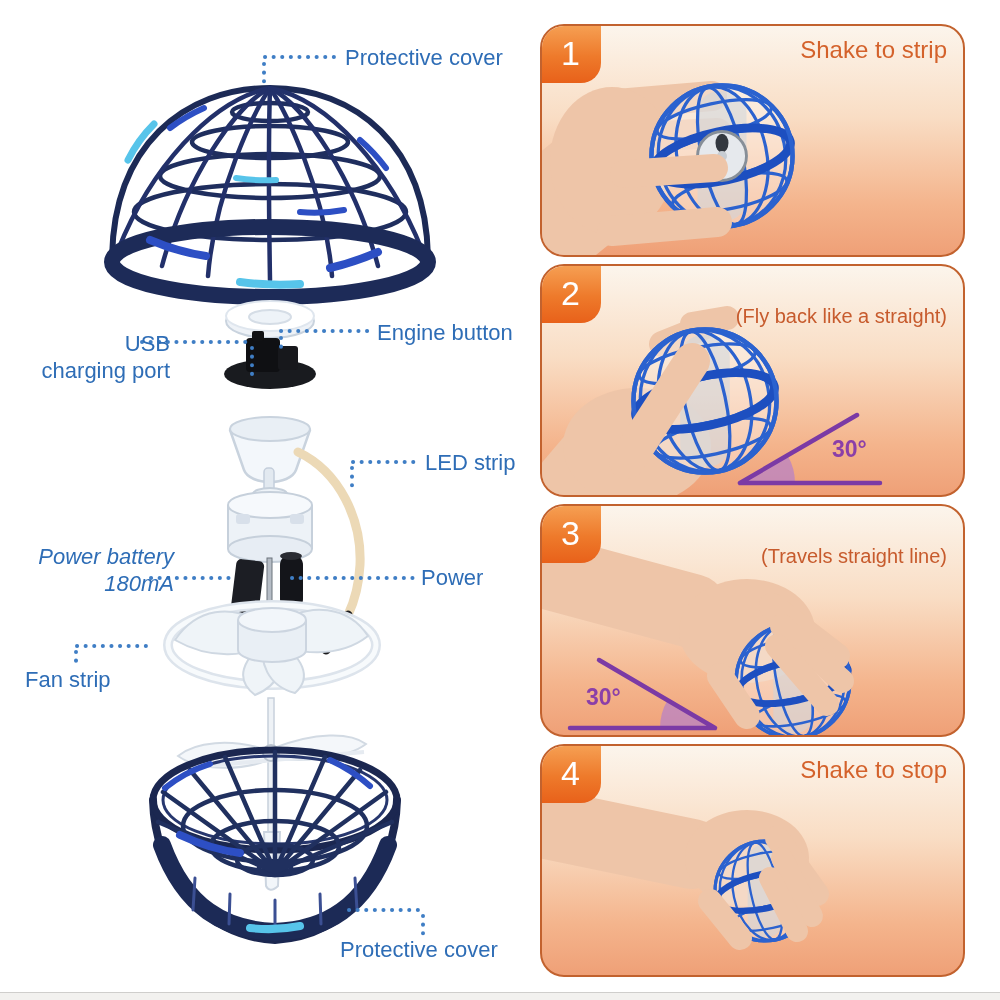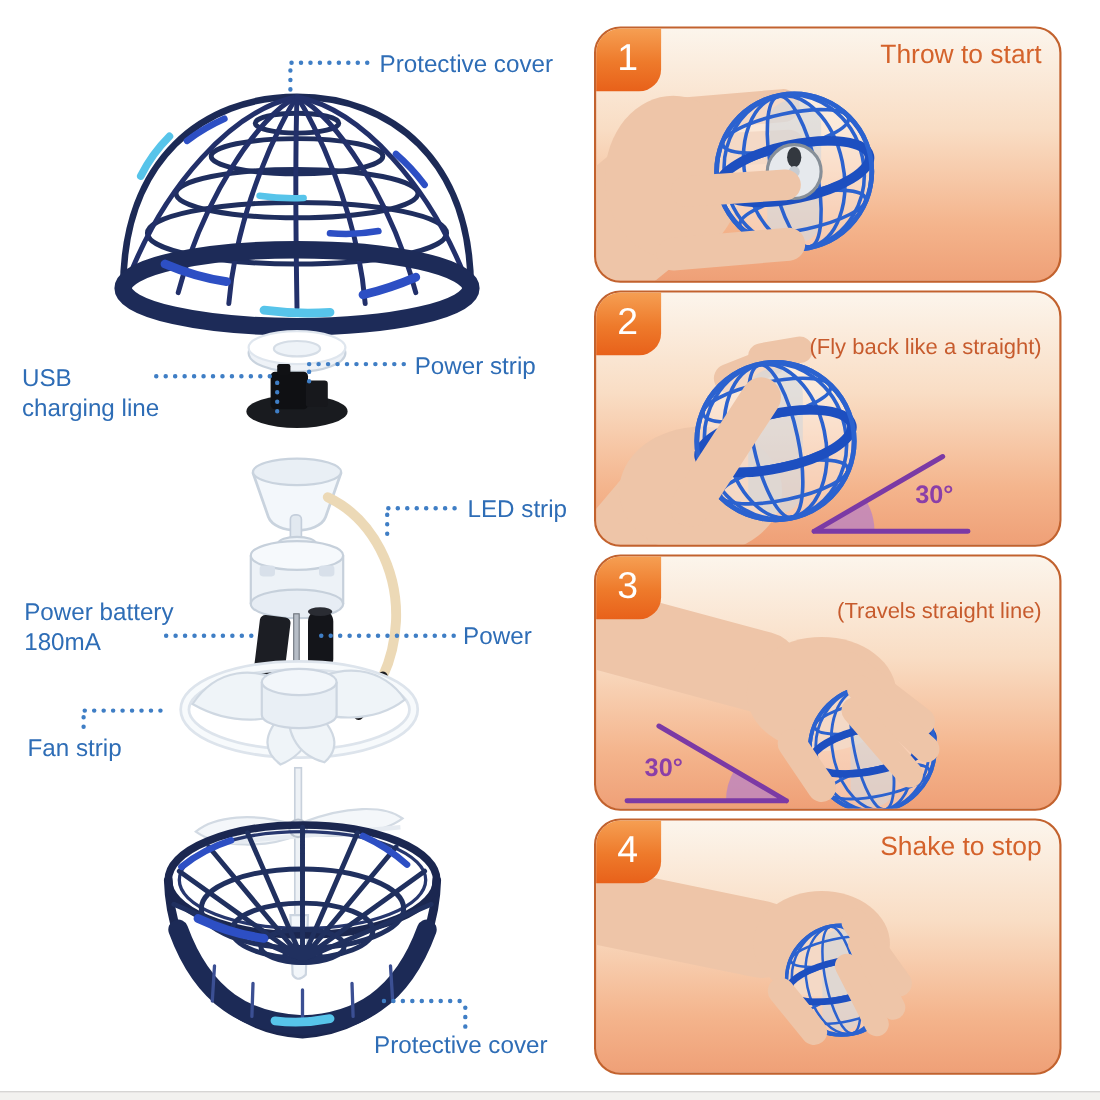--- a/index.html
+++ b/index.html
@@ -6,21 +6,21 @@
   #stage{
     position:relative;width:1000px;height:1000px;background:#ffffff;
     font-family:"Liberation Sans", sans-serif;overflow:hidden;
   }
   
   #diagram-area{position:absolute;left:0;top:0;width:540px;height:1000px;padding-left:47px;}
   #diagram-svg{position:absolute;left:0;top:0;}
   .part-label{
     position:absolute;color:#2e6db6;font-size:22px;line-height:27px;white-space:nowrap;
   }
-  .part-label.center{text-align:left;white-space:normal;}
+  .part-label.center{text-align:right;white-space:normal;}
   
   .step-panel{
     position:absolute;left:540px;width:425px;height:233px;
     border:2px solid #c2622e;border-radius:24px;box-sizing:border-box;
     background:linear-gradient(180deg,#fcf5ec 0%,#f9ddc4 40%,#f4b48c 78%,#efa077 100%);
     overflow:hidden;
   }
   .step-art{position:absolute;left:0;top:0;width:100%;height:100%;}
   .step-badge{
     position:absolute;left:-2px;top:-2px;width:61px;height:59px;
@@ -169,30 +169,30 @@
         <path d="M292,578 H415"></path>
         <path d="M77,646 H151"></path>
           <path d="M76,652 V669"></path>
         <path d="M349,910 H420"></path>
           <path d="M423,916 V935"></path>
       </g>
     </svg>
 
     <div class="part-label" style="left:345px;top:44px;">Protective cover</div>
 
-    <div class="part-label" style="left:377px;top:319px;">Power strip</div>
+    <div class="part-label" style="left:377px;top:319px;">Engine button</div>
 
     <div class="part-label center" style="left:20px;top:330px;width:150px;">
       <div>USB</div>
-      <div>charging line</div>
+      <div>charging port</div>
     </div>
 
     <div class="part-label" style="left:425px;top:449px;">LED strip</div>
 
-    <div class="part-label center" style="left:22px;top:543px;width:162px;">
+    <div class="part-label center" style="left:12px;top:543px;width:162px;font-style:italic;">
       <div>Power battery</div>
       <div>180mA</div>
     </div>
 
     <div class="part-label" style="left:421px;top:564px;">Power</div>
 
     <div class="part-label" style="left:25px;top:666px;">Fan strip</div>
 
     <div class="part-label" style="left:340px;top:936px;">Protective cover</div>
   </div>
@@ -231,21 +231,21 @@
         <ellipse cx="16" cy="10" rx="9" ry="13" fill="#33383f" transform="rotate(120)"></ellipse>
         <ellipse cx="0" cy="-18" rx="9" ry="13" fill="#33383f" transform="rotate(240)"></ellipse>
         <circle r="7" fill="#c7ccd2"></circle>
       </g>
       <g stroke="#eec5a8" stroke-linecap="round" fill="none">
         <line x1="82" y1="148" x2="172" y2="142" stroke-width="28"></line>
         <line x1="70" y1="205" x2="175" y2="196" stroke-width="30"></line>
       </g>
     </svg>
     <div class="step-badge">1</div>
-    <div class="step-title">Throw to start</div>
+    <div class="step-title">Shake to strip</div>
   </div>
 
   <div class="step-panel" style="top:264px;">
     <svg class="step-art" viewBox="0 0 421 229">
       <g stroke="#eec5a8" stroke-linecap="round" fill="none">
         <line x1="120" y1="78" x2="160" y2="62" stroke-width="26"></line>
         <line x1="150" y1="58" x2="185" y2="52" stroke-width="24"></line>
         <line x1="10" y1="262" x2="66" y2="196" stroke-width="100"></line>
       </g>
       <ellipse cx="95" cy="180" rx="74" ry="58" fill="#eec5a8"></ellipse>

